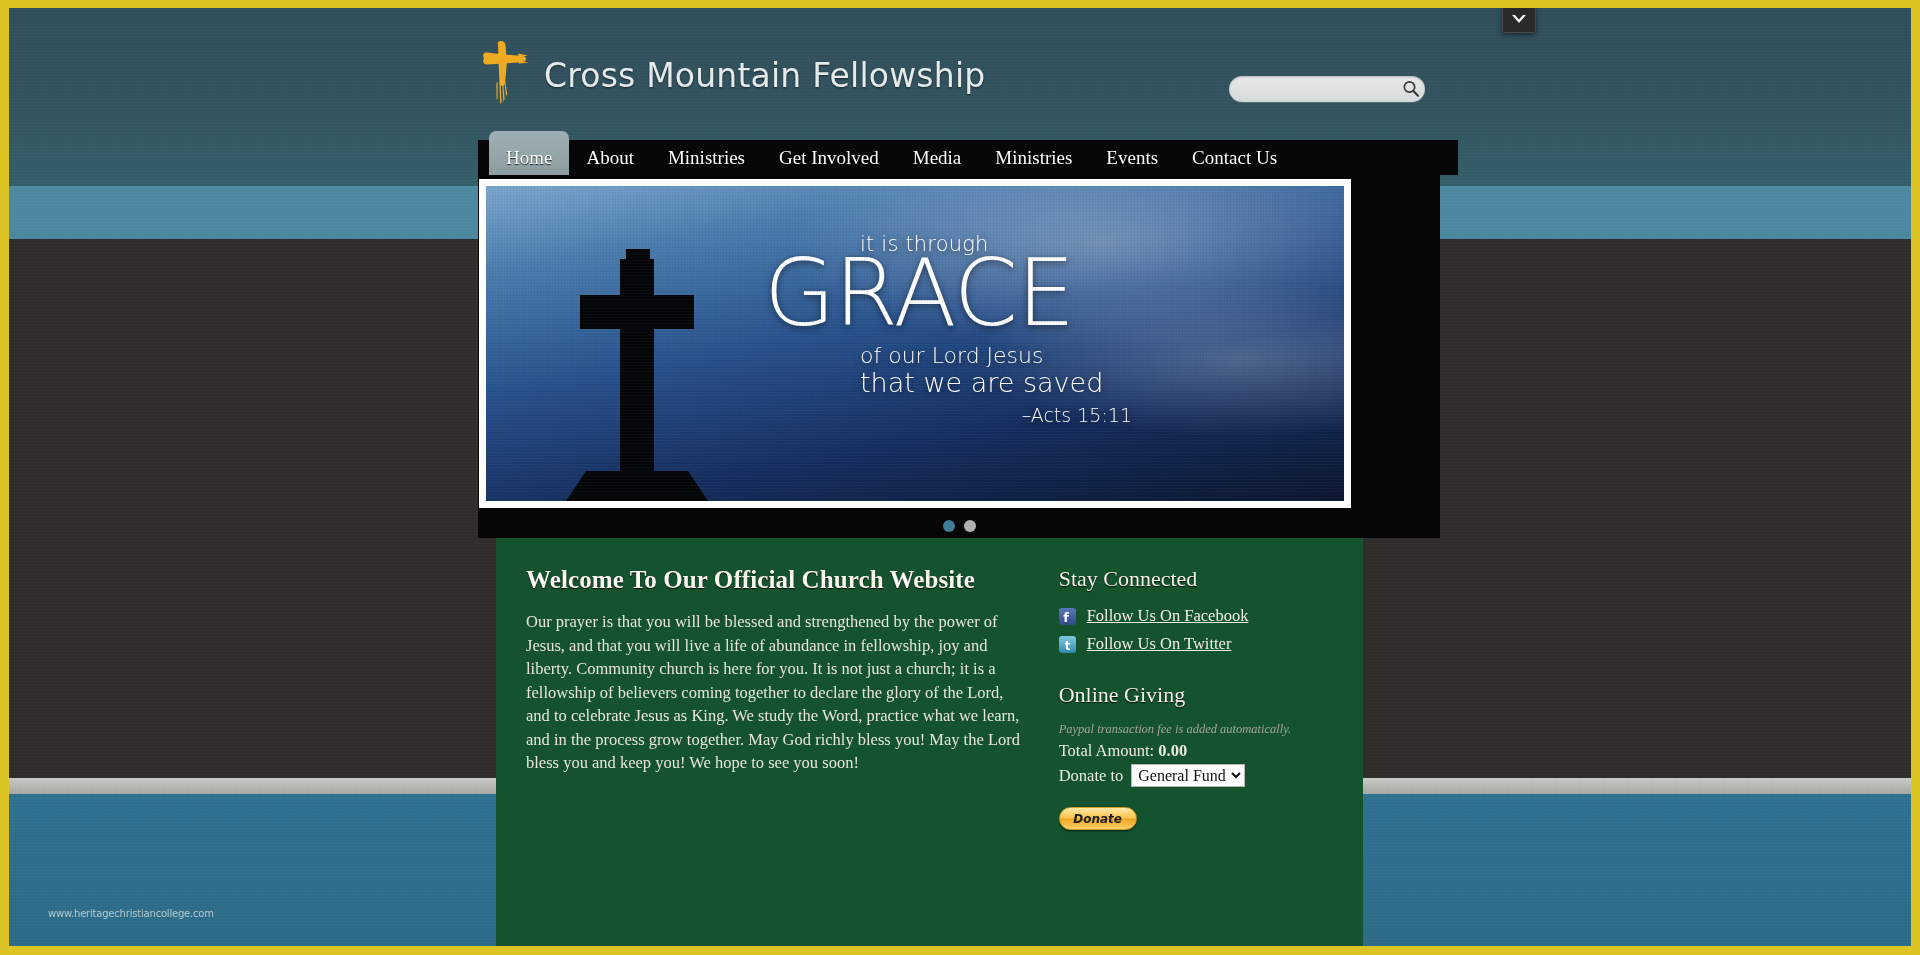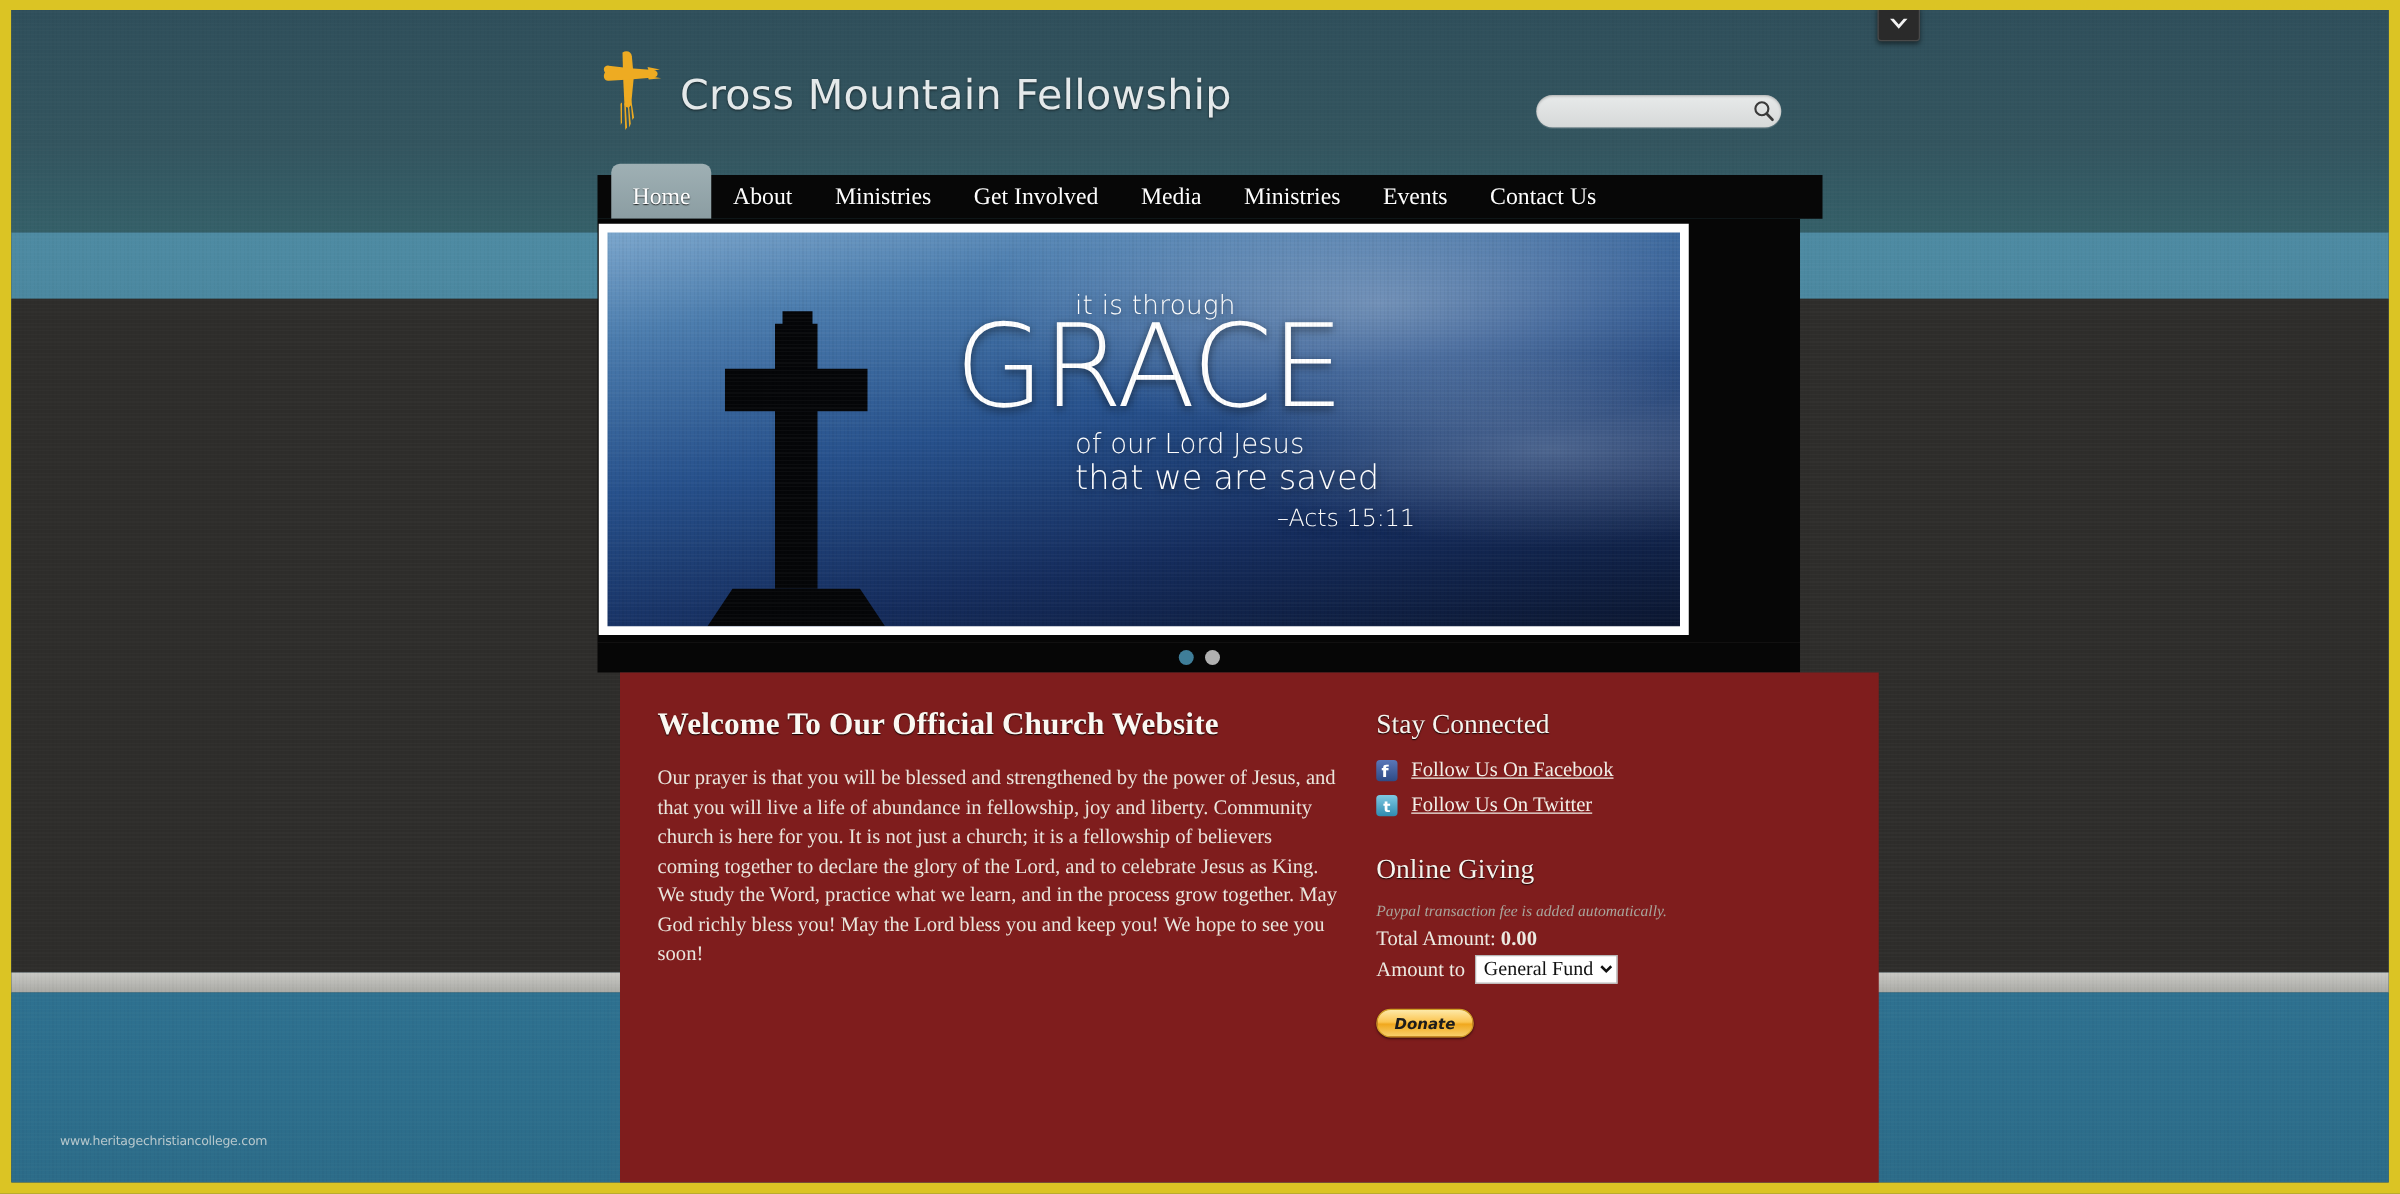--- a/index.html
+++ b/index.html
@@ -131,22 +131,22 @@
   
   #slider-dots {
     position: absolute; left: 469px; top: 506px; width: 962px; height: 24px;
     display: flex; align-items: center; justify-content: center; gap: 9px;
     background: #060606;
   }
   .dot { width: 12px; height: 12px; border-radius: 50%; cursor: pointer; }
 
   
   #content-panel {
-    position: absolute; left: 487px; top: 530px; width: 1007px; height: 410px;
-    background: #7f1d1d;
+    position: absolute; left: 487px; top: 530px; width: 867px; height: 410px;
+    background: #14532d;
     color: #efece4;
   }
   #content-cols { display: flex; padding: 28px 0 0 30px; }
   #col-main { width: 545px; }
   #col-side { width: 330px; margin-left: 30px; }
 
   #welcome-heading {
     font-family: "Liberation Serif", serif;
     font-size: 25px; font-weight: bold; color: #fbf8f2;
     letter-spacing: .1px; margin-bottom: 16px;
@@ -347,21 +347,21 @@
 
 
           <div id="paypal-note">Paypal transaction fee is added automatically.</div>
 
           <div id="total-amount-row">
             <span>Total Amount:</span>
             <span id="total-amount-value">0.00</span>
           </div>
 
           <div class="give-row" style="margin-top:3px;">
-            <span class="give-label">Amount to</span>
+            <span class="give-label">Donate to</span>
             <select id="donate-select">
               <option>General Fund</option>
             </select>
           </div>
 
           <div id="donate-button">Donate</div>
         </div>
 
       </div>
     </div>

